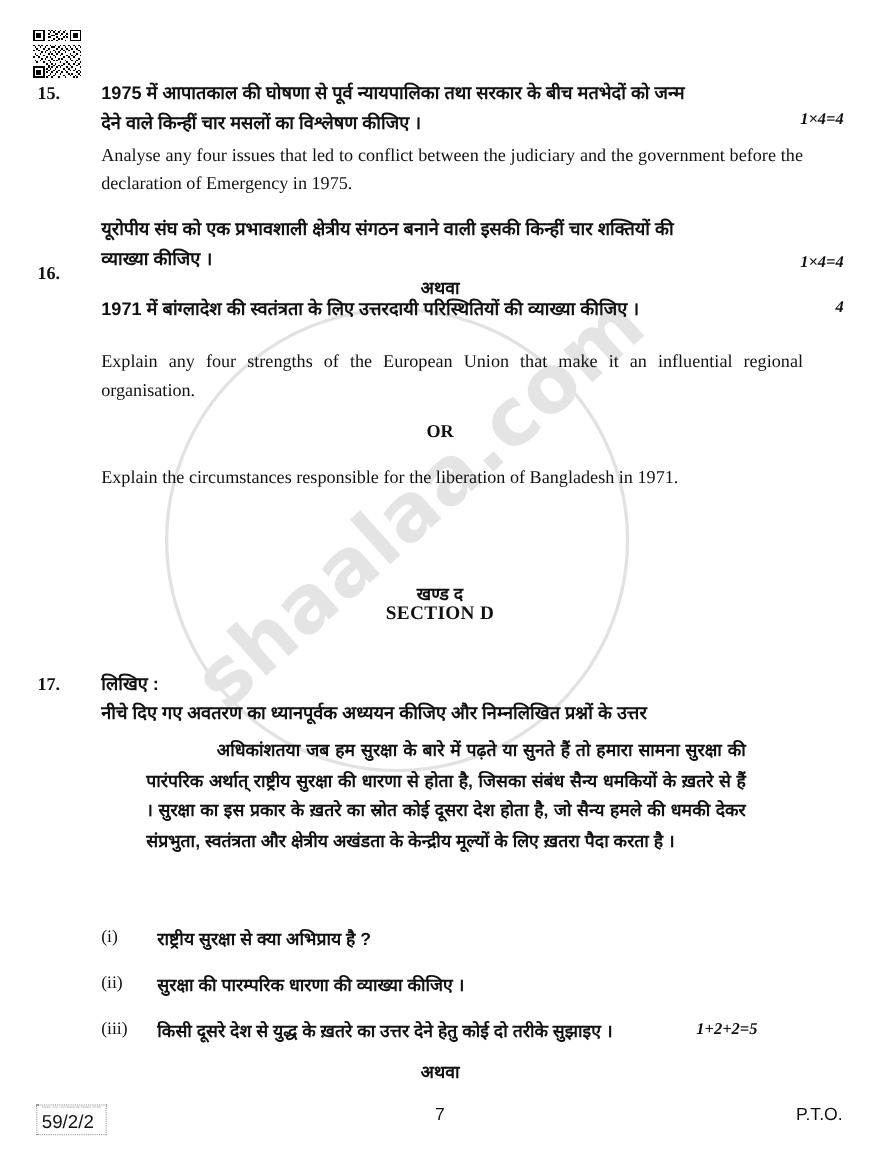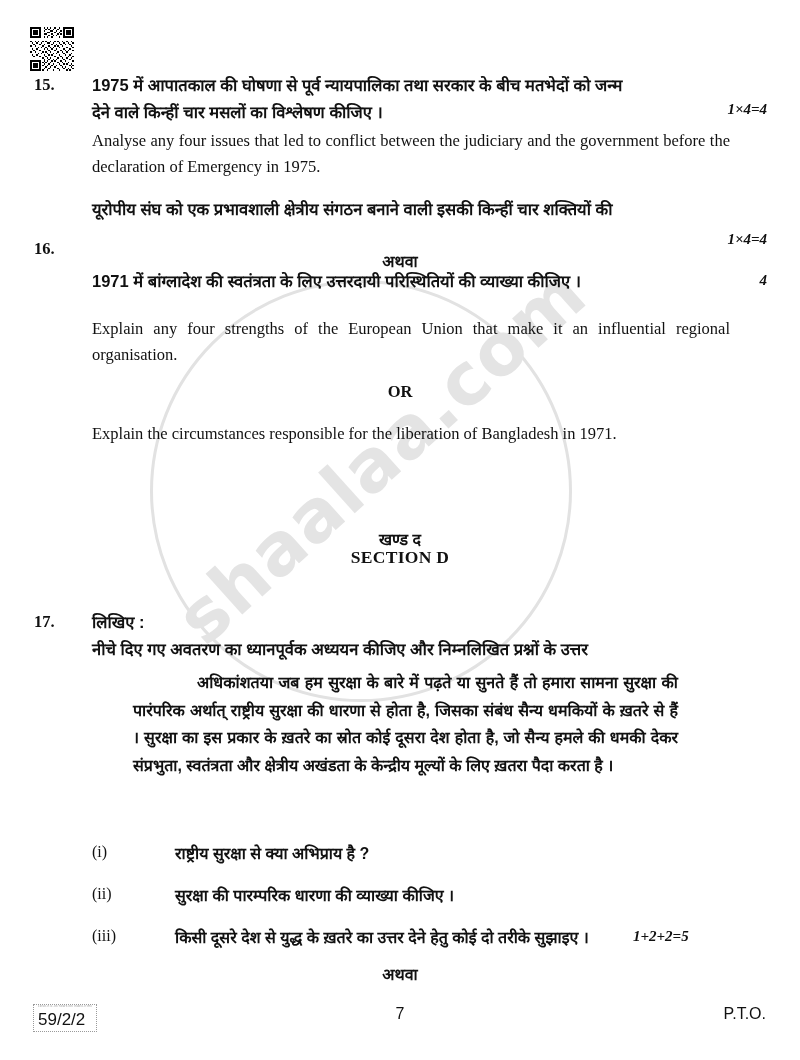--- a/index.html
+++ b/index.html
@@ -154,21 +154,20 @@
     font-family: "Liberation Serif", serif;
     font-size: 16px;
   }
   .subtext {
     position: absolute;
     left: 143px;
     font-family: "Liberation Sans", "DejaVu Sans", sans-serif;
     font-size: 16px;
     font-weight: 600;
     white-space: nowrap;
-    margin-left: 32px;
   }
   .submarks {
     position: absolute;
     left: 633px;
     font-style: italic;
     font-weight: 600;
     font-size: 15px;
     font-family: "Liberation Serif", serif;
   }
 
@@ -442,20 +441,21 @@
       <div class="hi">देने वाले किन्हीं चार मसलों का विश्लेषण कीजिए ।</div>
     </div>
     <div class="marks" style="top:101px;">1×4=4</div>
     <div class="body-col justify" style="top:128px; width:638px;">
       <div class="en">Analyse any four issues that led to conflict between the judiciary and the government before the declaration of Emergency in 1975.</div>
     </div>
 
     <div class="qnum" style="top:199px;margin-top:40px;">16.</div>
     <div class="body-col" style="top:196px;">
       <div class="hi">यूरोपीय संघ को एक प्रभावशाली क्षेत्रीय संगठन बनाने वाली इसकी किन्हीं चार शक्तियों की</div>
+      <div class="hi">व्याख्या कीजिए ।</div>
     </div>
     <div class="marks" style="top:231px;">1×4=4</div>
 
     <div class="center-head athwa" style="top:250px;">अथवा</div>
 
     <div class="body-col" style="top:268px; width:640px;">
       <div class="hi">1971 में बांग्लादेश की स्वतंत्रता के लिए उत्तरदायी परिस्थितियों की व्याख्या कीजिए ।</div>
     </div>
     <div class="marks" style="top:272px;">4</div>
 

